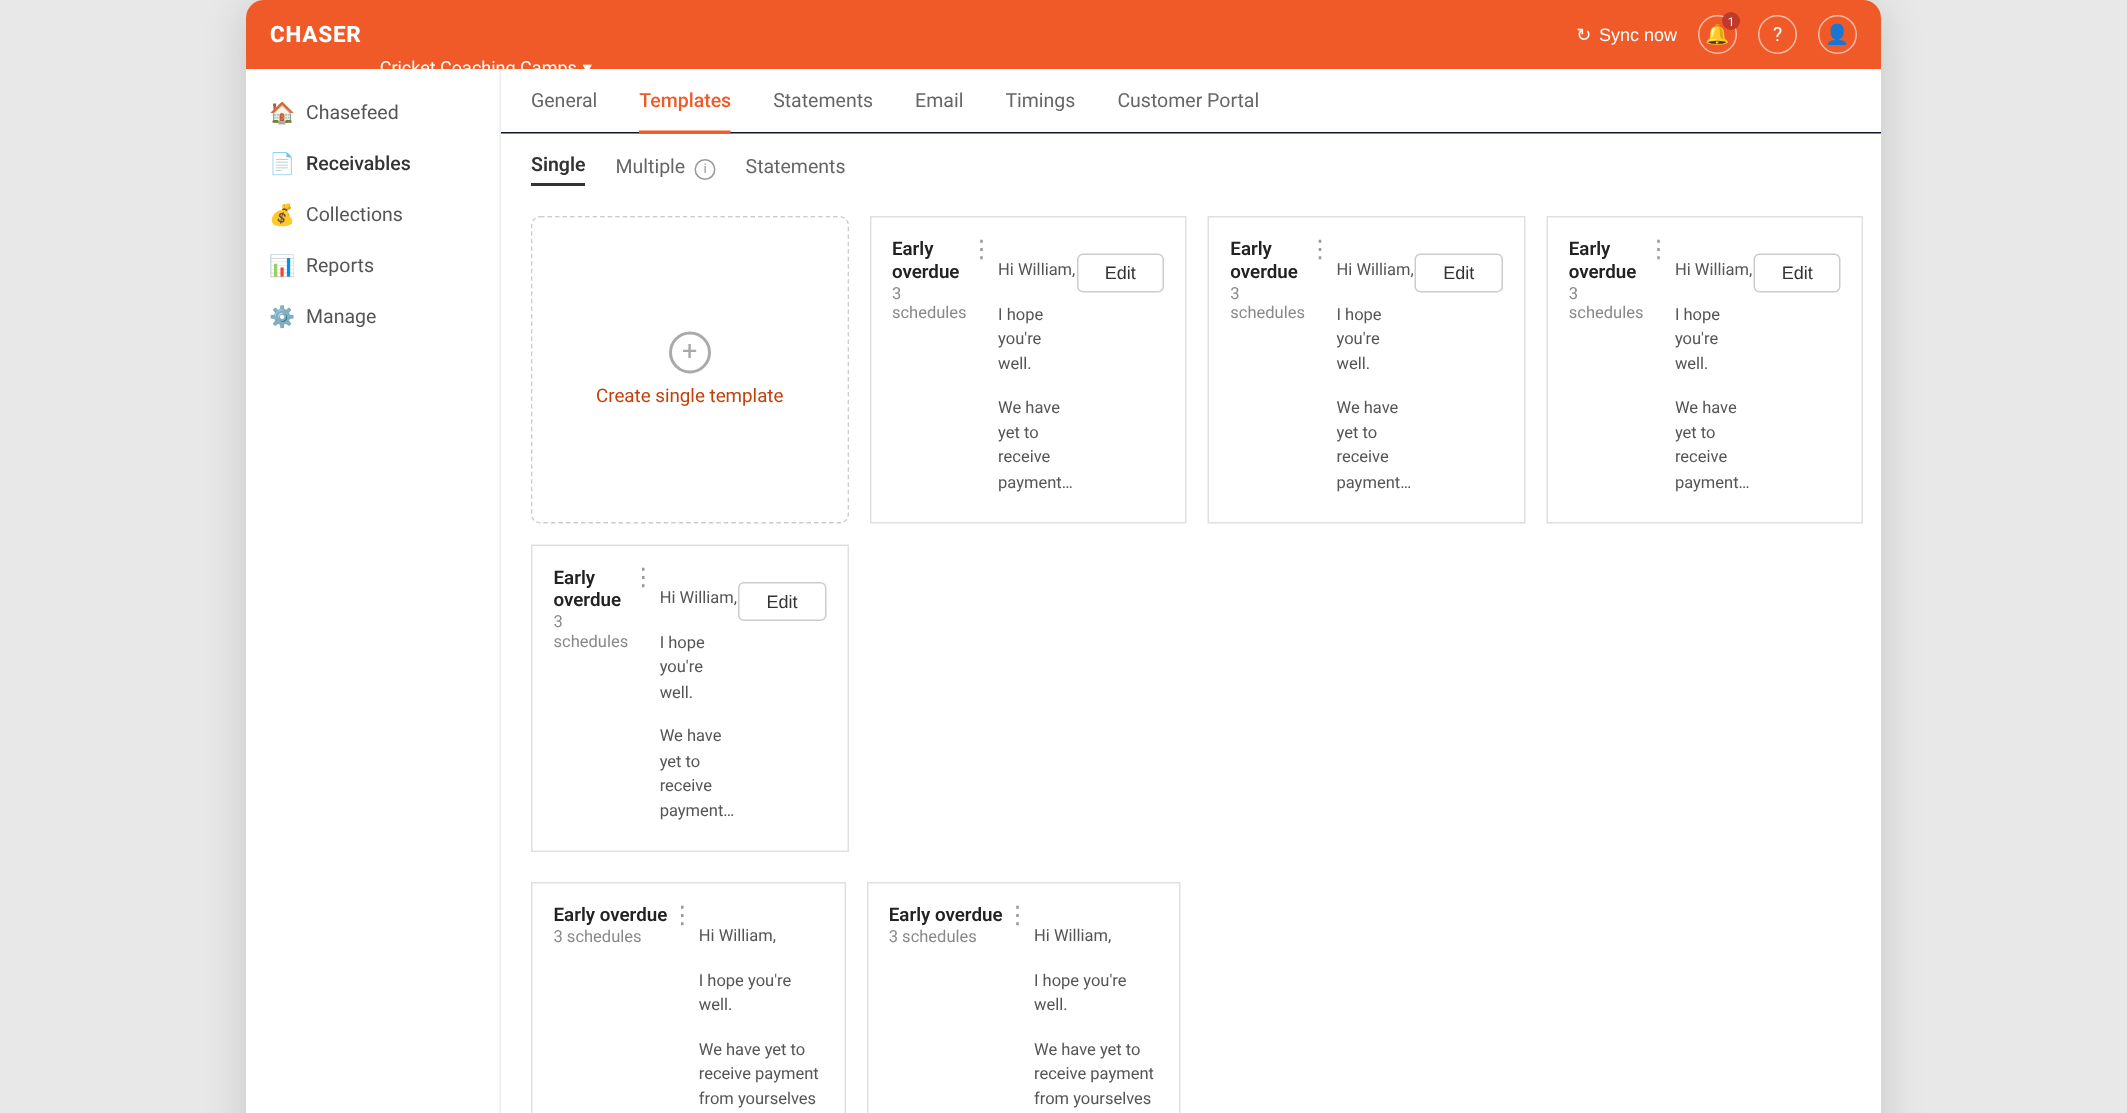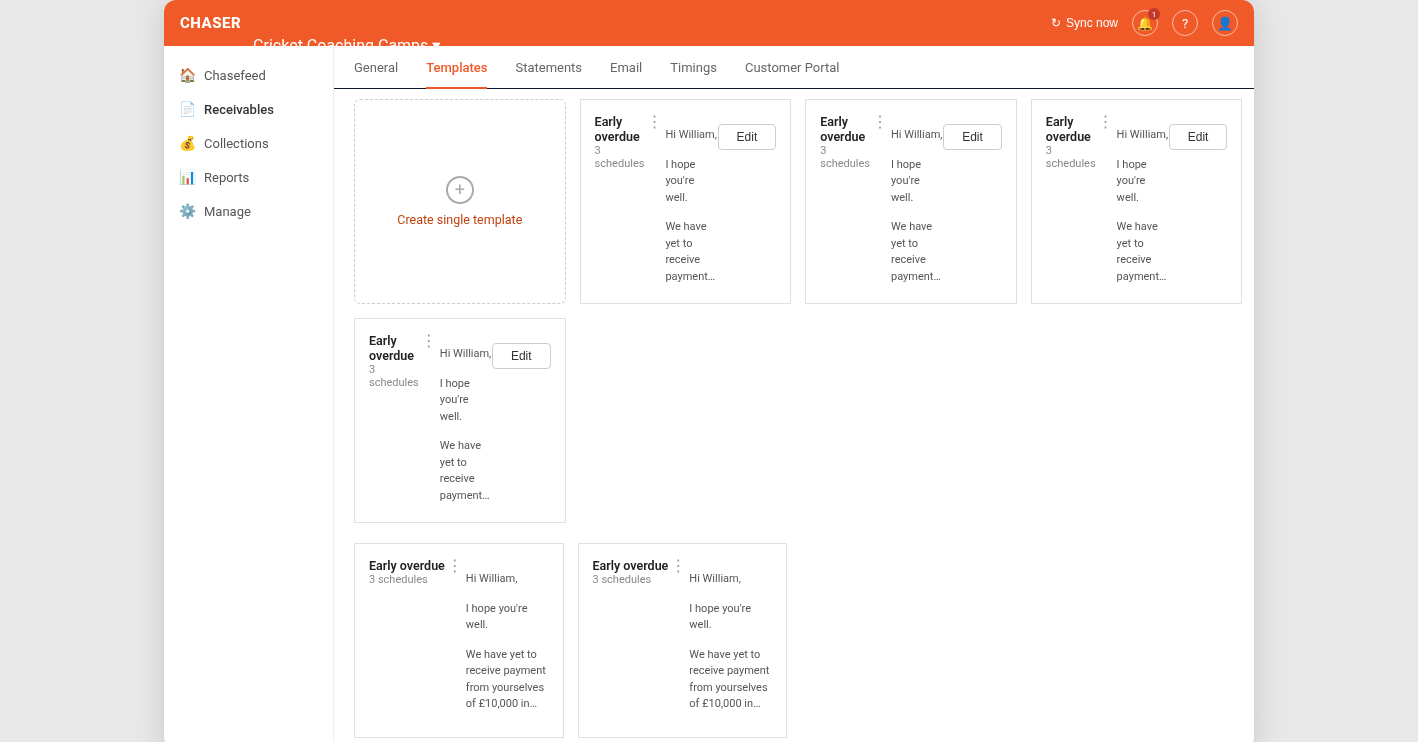--- a/index.html
+++ b/index.html
@@ -36,21 +36,21 @@
       font-weight: 800;
       color: white;
       font-size: 15px;
       letter-spacing: 0.5px;
     }
     .org-selector {
       display: flex;
       align-items: center;
       gap: 4px;
       color: white;
-      font-size: 16px;
+      font-size: 12px;
       cursor: pointer;
       margin-top: 44px;
     }
     .topbar-right {
       display: flex;
       align-items: center;
       gap: 14px;
     }
     .sync-btn {
       display: flex;
@@ -359,20 +359,28 @@
 
       <div class="tab-nav">
         <div class="tab-item">General</div>
         <div class="tab-item active">Templates</div>
         <div class="tab-item">Statements</div>
         <div class="tab-item">Email</div>
         <div class="tab-item">Timings</div>
         <div class="tab-item">Customer Portal</div>
       </div>
 
+      <div class="sub-tabs">
+        <div class="sub-tab active">Single</div>
+        <div class="sub-tab">
+          <span>Multiple</span>
+          <span class="sub-tab-info">i</span>
+        </div>
+        <div class="sub-tab">Statements</div>
+      </div>
 
       <div class="templates-grid">
 
         <div class="create-card">
           <div class="plus-circle">+</div>
           <span class="create-label">Create single template</span>
         </div>
 
         <div class="template-card">
           <div class="card-header">

